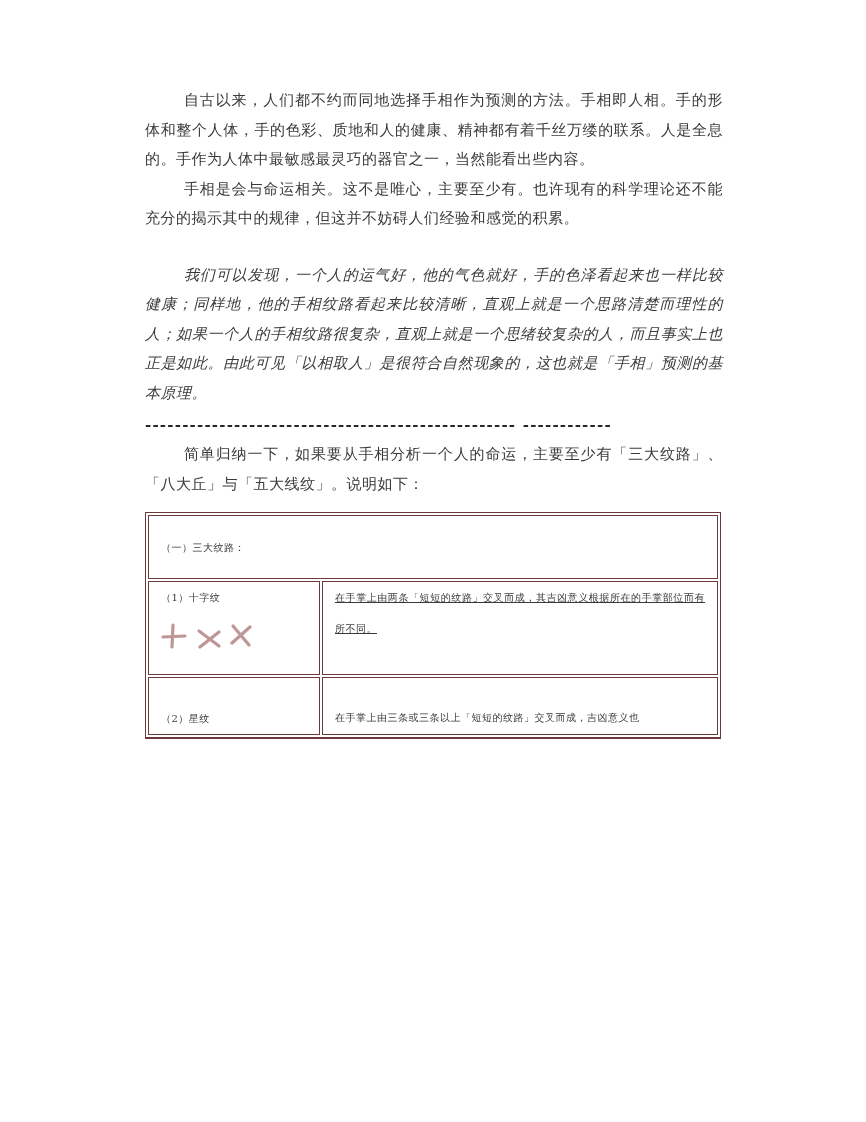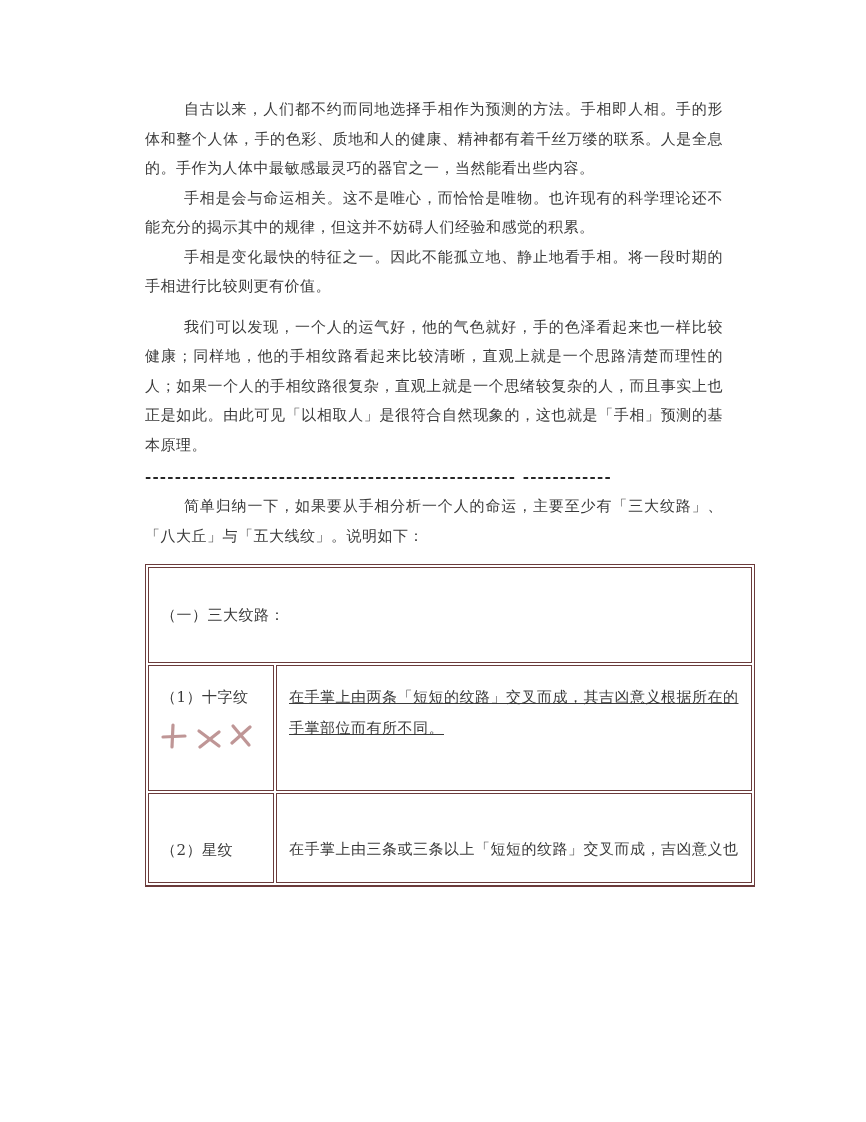--- a/index.html
+++ b/index.html
@@ -11,34 +11,35 @@
     width: 866px;
     height: 1122px;
     position: relative;
     font-family: "DejaVu Serif", "Liberation Serif", serif;
     color: #3a3a3a;
     overflow: hidden;
   }
   .content {
     position: absolute;
     left: 145px;
-    top: 95px;
+    top: 86px;
     width: 578px;
   }
   p.para {
     margin: 0;
     font-size: 15px;
     line-height: 29.5px;
     text-align: justify;
     text-indent: 2.6em;
     color: #3a3a3a;
     letter-spacing: 0.5px;
   }
   p.para.gap-top {
-    margin-top: 11px;
+    margin-top: 27px;
+    font-style: italic;
   }
   .divider {
     margin: 3px 0 0 0;
     font-size: 15px;
     line-height: 29px;
     color: #262626;
     letter-spacing: 1.2px;
     white-space: nowrap;
     overflow: hidden;
     font-weight: bold;
@@ -47,24 +48,24 @@
     margin-top: 13px;
     width: 576px;
     border-collapse: separate;
     border-spacing: 2px;
     border: 1px solid #6b3b3b;
     border-bottom-width: 2px;
     background: #ffffff;
   }
   table.palm-table td {
     border: 1px solid #6b3b3b;
-    font-size: 15px;
+    font-size: 10px;
     line-height: 31px;
     color: #3a3a3a;
-    padding: 16px 12px;
+    padding: 0 12px;
     text-align: justify;
     letter-spacing: 0.5px;
   }
   td.hdr-cell {
     height: 62px;
     vertical-align: middle;
   }
   td.label-cell-1 {
     width: 146px;
     height: 92px;
@@ -95,22 +96,21 @@
     margin-top: 8px;
     display: block;
   }
 </style>
 </head>
 <body>
 
 <div class="content">
 
   <p class="para">自古以来，人们都不约而同地选择手相作为预测的方法。手相即人相。手的形体和整个人体，手的色彩、质地和人的健康、精神都有着千丝万缕的联系。人是全息的。手作为人体中最敏感最灵巧的器官之一，当然能看出些内容。</p>
-  <p class="para">手相是会与命运相关。这不是唯心，而恰恰是唯物。也许现有的科学理论还不能充分的揭示其中的规律，但这并不妨碍人们经验和感觉的积累。</p>
-  <p class="para">手相是变化最快的特征之一。因此不能孤立地、静止地看手相。将一段时期的手相进行比较则更有价值。</p>
+  <p class="para">手相是会与命运相关。这不是唯心，主要至少有。也许现有的科学理论还不能充分的揭示其中的规律，但这并不妨碍人们经验和感觉的积累。</p>
   <p class="para gap-top">我们可以发现，一个人的运气好，他的气色就好，手的色泽看起来也一样比较健康；同样地，他的手相纹路看起来比较清晰，直观上就是一个思路清楚而理性的人；如果一个人的手相纹路很复杂，直观上就是一个思绪较复杂的人，而且事实上也正是如此。由此可见「以相取人」是很符合自然现象的，这也就是「手相」预测的基本原理。</p>
 
   <p class="divider">-------------------------------------------------- ------------</p>
 
   <p class="para">简单归纳一下，如果要从手相分析一个人的命运，主要至少有「三大纹路」、「八大丘」与「五大线纹」。说明如下：</p>
 
   <table class="palm-table">
     <tbody>
       <tr>
         <td class="hdr-cell" colspan="2">（一）三大纹路：</td>

